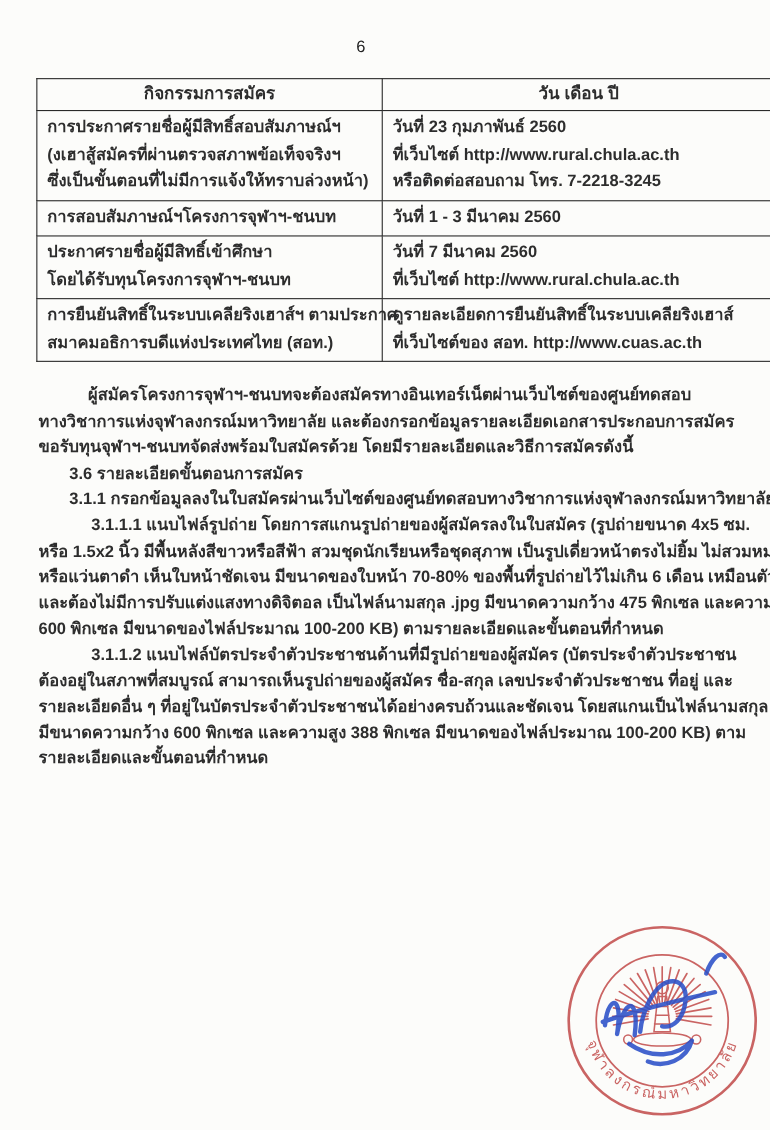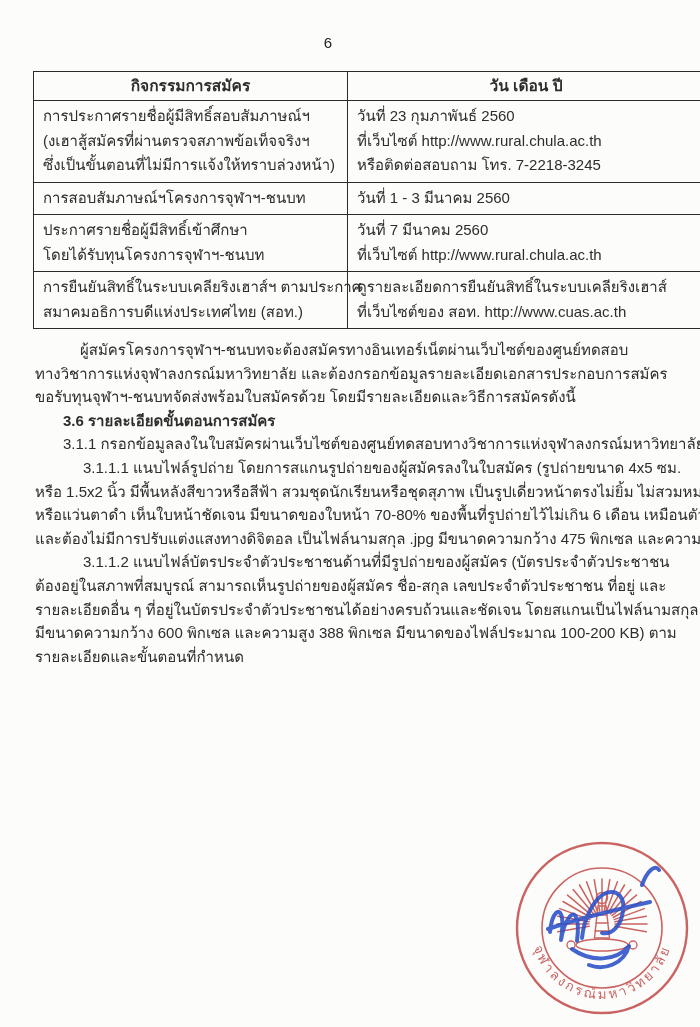--- a/index.html
+++ b/index.html
@@ -37,23 +37,23 @@
   .h-header{height:22px;}
   .h-r1{height:81px;}
   .h-r2{height:21px;}
   .h-r3{height:45px;}
   .h-r4{height:43px;}
   
   .doc-body{
     position:absolute;left:35px;top:338px;width:636px;
     font-size:15px;line-height:23.6px;
   }
-  .ln{white-space:nowrap;}
+  .ln{white-space:nowrap;font-weight:bold;}
   .ind1{padding-left:28px;}
-  .ind2{padding-left:45px;}
+  .ind2{padding-left:45px;margin-top:10px;}
   .ind3{padding-left:48px;}
   .bold{font-weight:bold;}
   
   .stamp{
     position:absolute;left:512px;top:836px;width:180px;height:184px;
   }
 </style>
 </head>
 <body>
 
@@ -111,20 +111,21 @@
 <div class="doc-body">
   <div class="ln ind2">ผู้สมัครโครงการจุฬาฯ-ชนบทจะต้องสมัครทางอินเทอร์เน็ตผ่านเว็บไซต์ของศูนย์ทดสอบ</div>
   <div class="ln">ทางวิชาการแห่งจุฬาลงกรณ์มหาวิทยาลัย และต้องกรอกข้อมูลรายละเอียดเอกสารประกอบการสมัคร</div>
   <div class="ln">ขอรับทุนจุฬาฯ-ชนบทจัดส่งพร้อมใบสมัครด้วย  โดยมีรายละเอียดและวิธีการสมัครดังนี้</div>
   <div class="ln ind1 bold">3.6  รายละเอียดขั้นตอนการสมัคร</div>
   <div class="ln ind1">3.1.1  กรอกข้อมูลลงในใบสมัครผ่านเว็บไซต์ของศูนย์ทดสอบทางวิชาการแห่งจุฬาลงกรณ์มหาวิทยาลัย</div>
   <div class="ln ind3">3.1.1.1 แนบไฟล์รูปถ่าย โดยการสแกนรูปถ่ายของผู้สมัครลงในใบสมัคร (รูปถ่ายขนาด 4x5 ซม.</div>
   <div class="ln">หรือ 1.5x2 นิ้ว  มีพื้นหลังสีขาวหรือสีฟ้า สวมชุดนักเรียนหรือชุดสุภาพ เป็นรูปเดี่ยวหน้าตรงไม่ยิ้ม ไม่สวมหมวก</div>
   <div class="ln">หรือแว่นตาดำ เห็นใบหน้าชัดเจน มีขนาดของใบหน้า 70-80% ของพื้นที่รูปถ่ายไว้ไม่เกิน 6 เดือน เหมือนตัวจริง</div>
   <div class="ln">และต้องไม่มีการปรับแต่งแสงทางดิจิตอล  เป็นไฟล์นามสกุล .jpg  มีขนาดความกว้าง 475 พิกเซล และความสูง</div>
+  <div class="ln">600 พิกเซล มีขนาดของไฟล์ประมาณ 100-200 KB) ตามรายละเอียดและขั้นตอนที่กำหนด</div>
   <div class="ln ind3">3.1.1.2 แนบไฟล์บัตรประจำตัวประชาชนด้านที่มีรูปถ่ายของผู้สมัคร  (บัตรประจำตัวประชาชน</div>
   <div class="ln">ต้องอยู่ในสภาพที่สมบูรณ์   สามารถเห็นรูปถ่ายของผู้สมัคร  ชื่อ-สกุล  เลขประจำตัวประชาชน  ที่อยู่  และ</div>
   <div class="ln">รายละเอียดอื่น ๆ ที่อยู่ในบัตรประจำตัวประชาชนได้อย่างครบถ้วนและชัดเจน โดยสแกนเป็นไฟล์นามสกุล .jpg</div>
   <div class="ln">มีขนาดความกว้าง  600  พิกเซล  และความสูง  388  พิกเซล   มีขนาดของไฟล์ประมาณ  100-200  KB) ตาม</div>
   <div class="ln">รายละเอียดและขั้นตอนที่กำหนด</div>
 </div>
 
 <svg class="stamp" viewBox="0 0 180 184">
   <g fill="none" stroke-linecap="round" opacity="0.82" stroke="#bf4342">
     <circle cx="90" cy="92" r="85" stroke-width="2.4"></circle>

